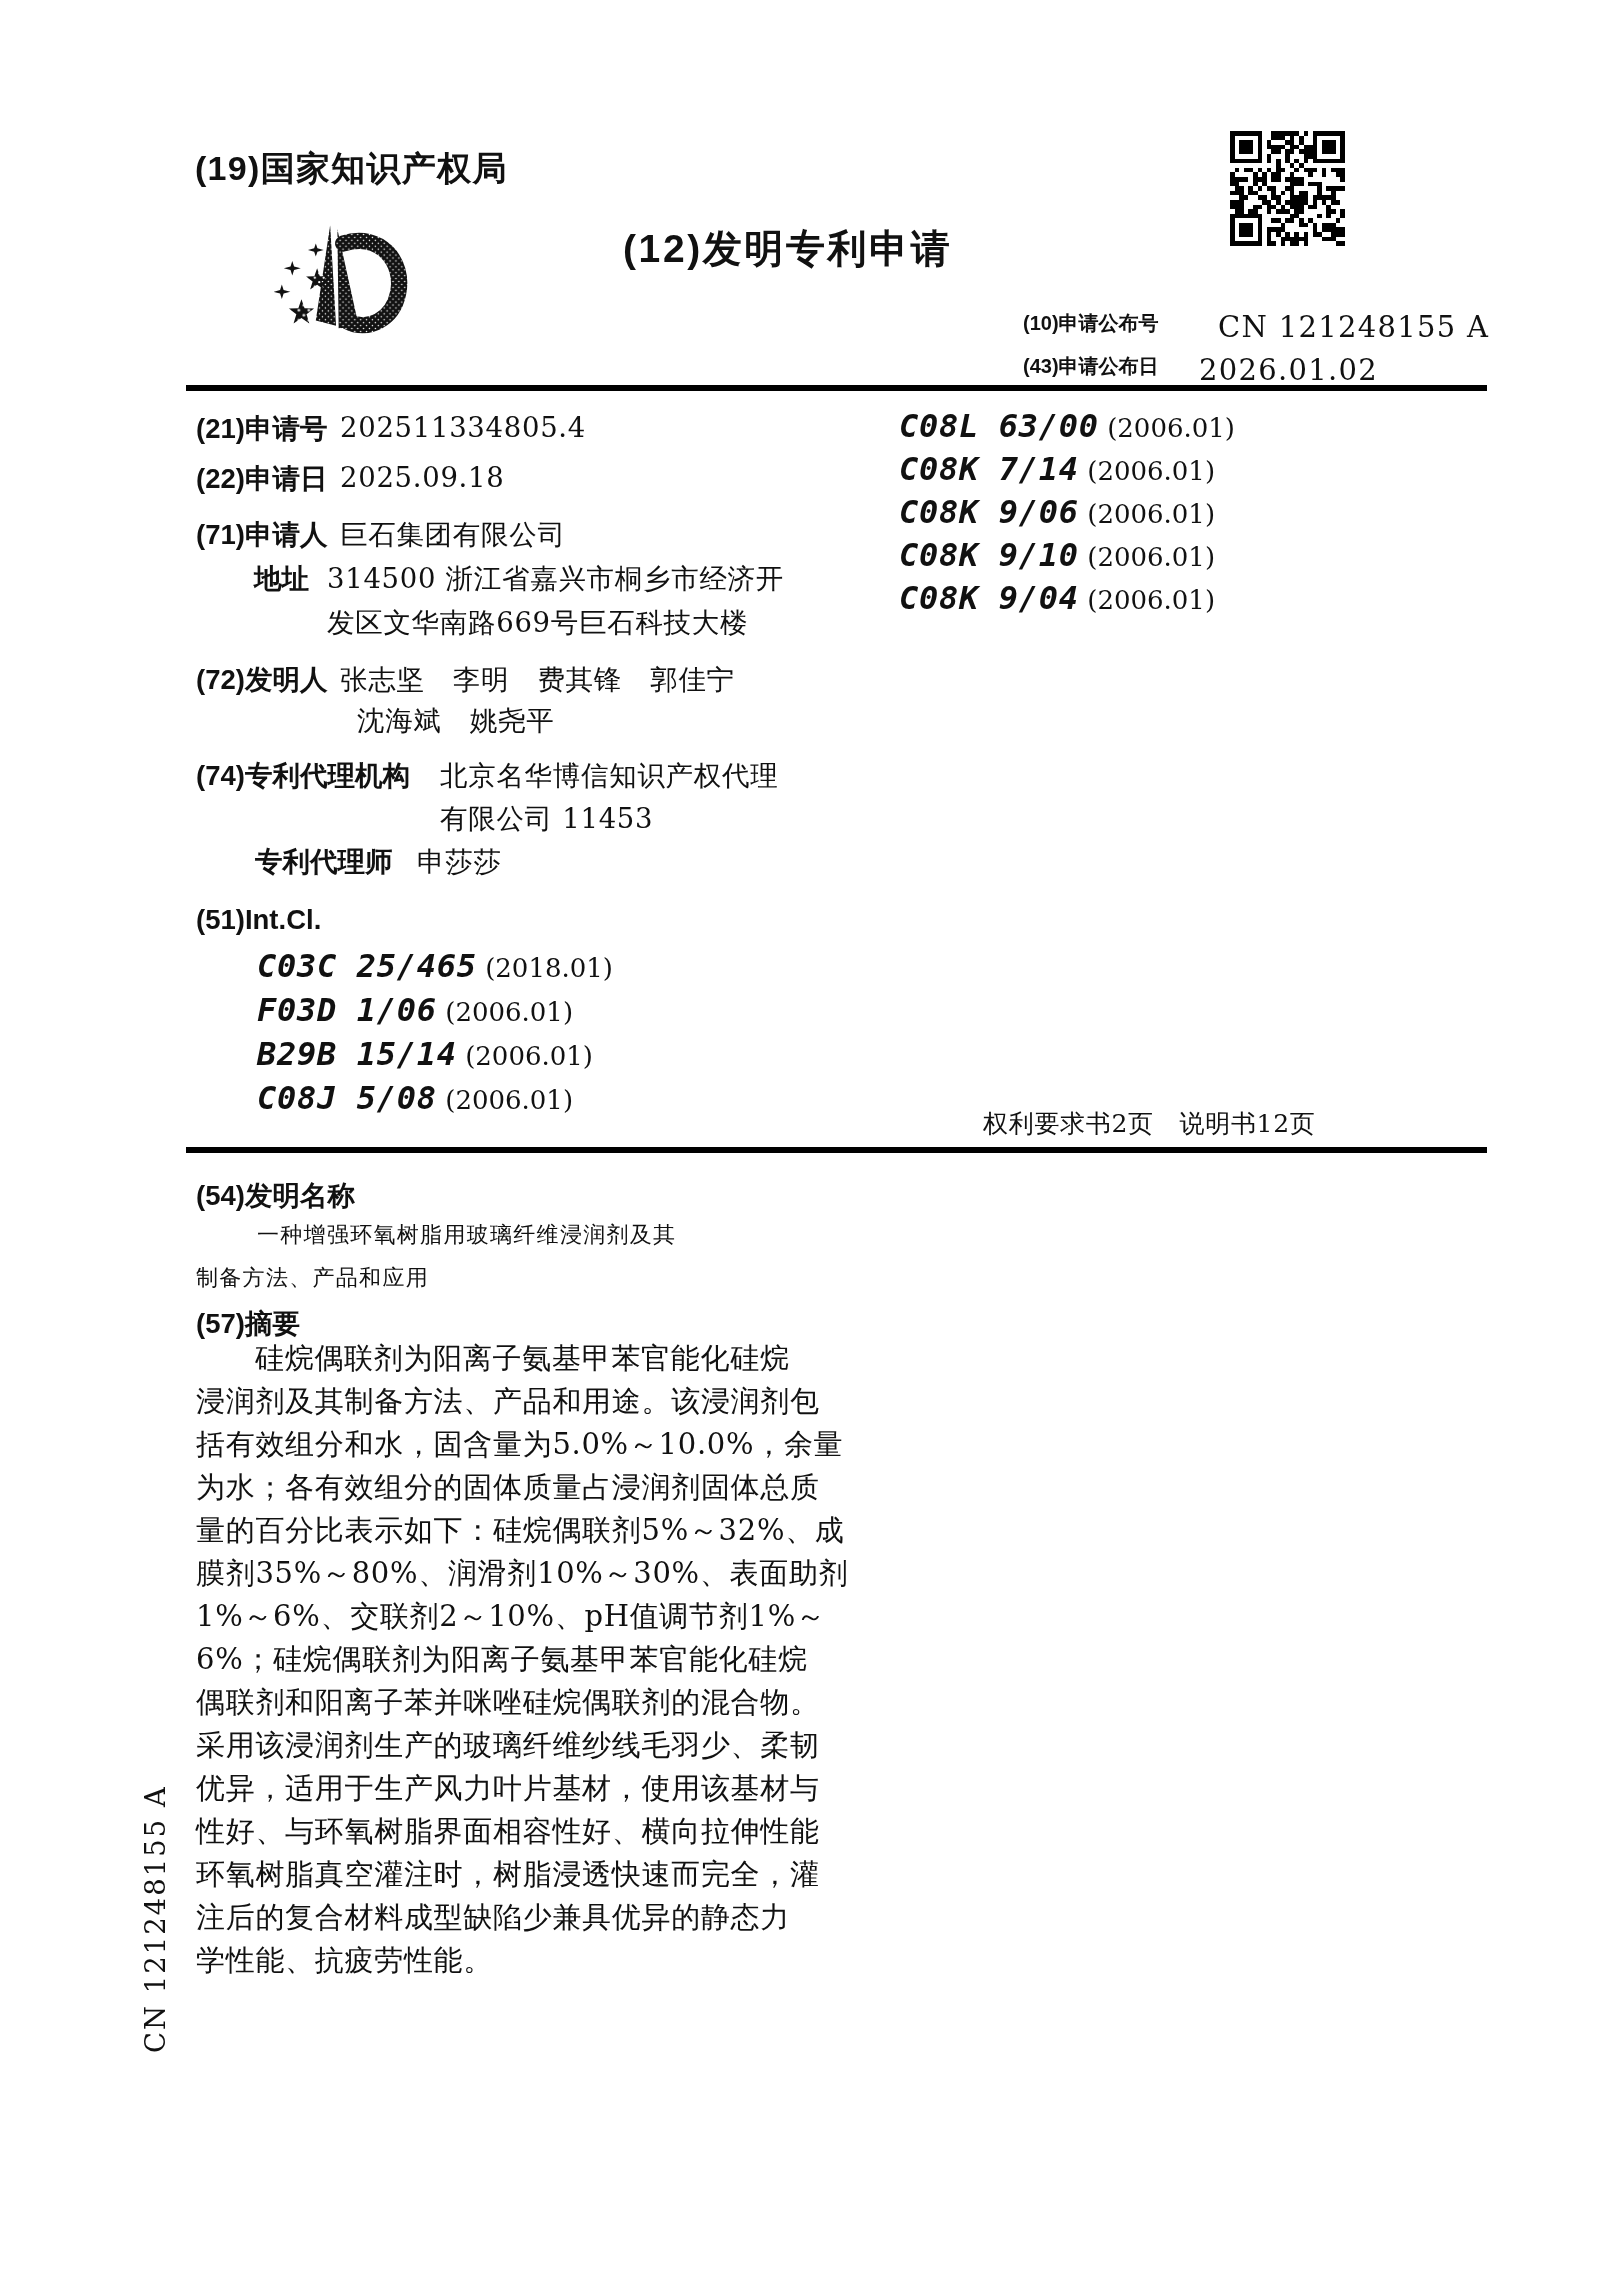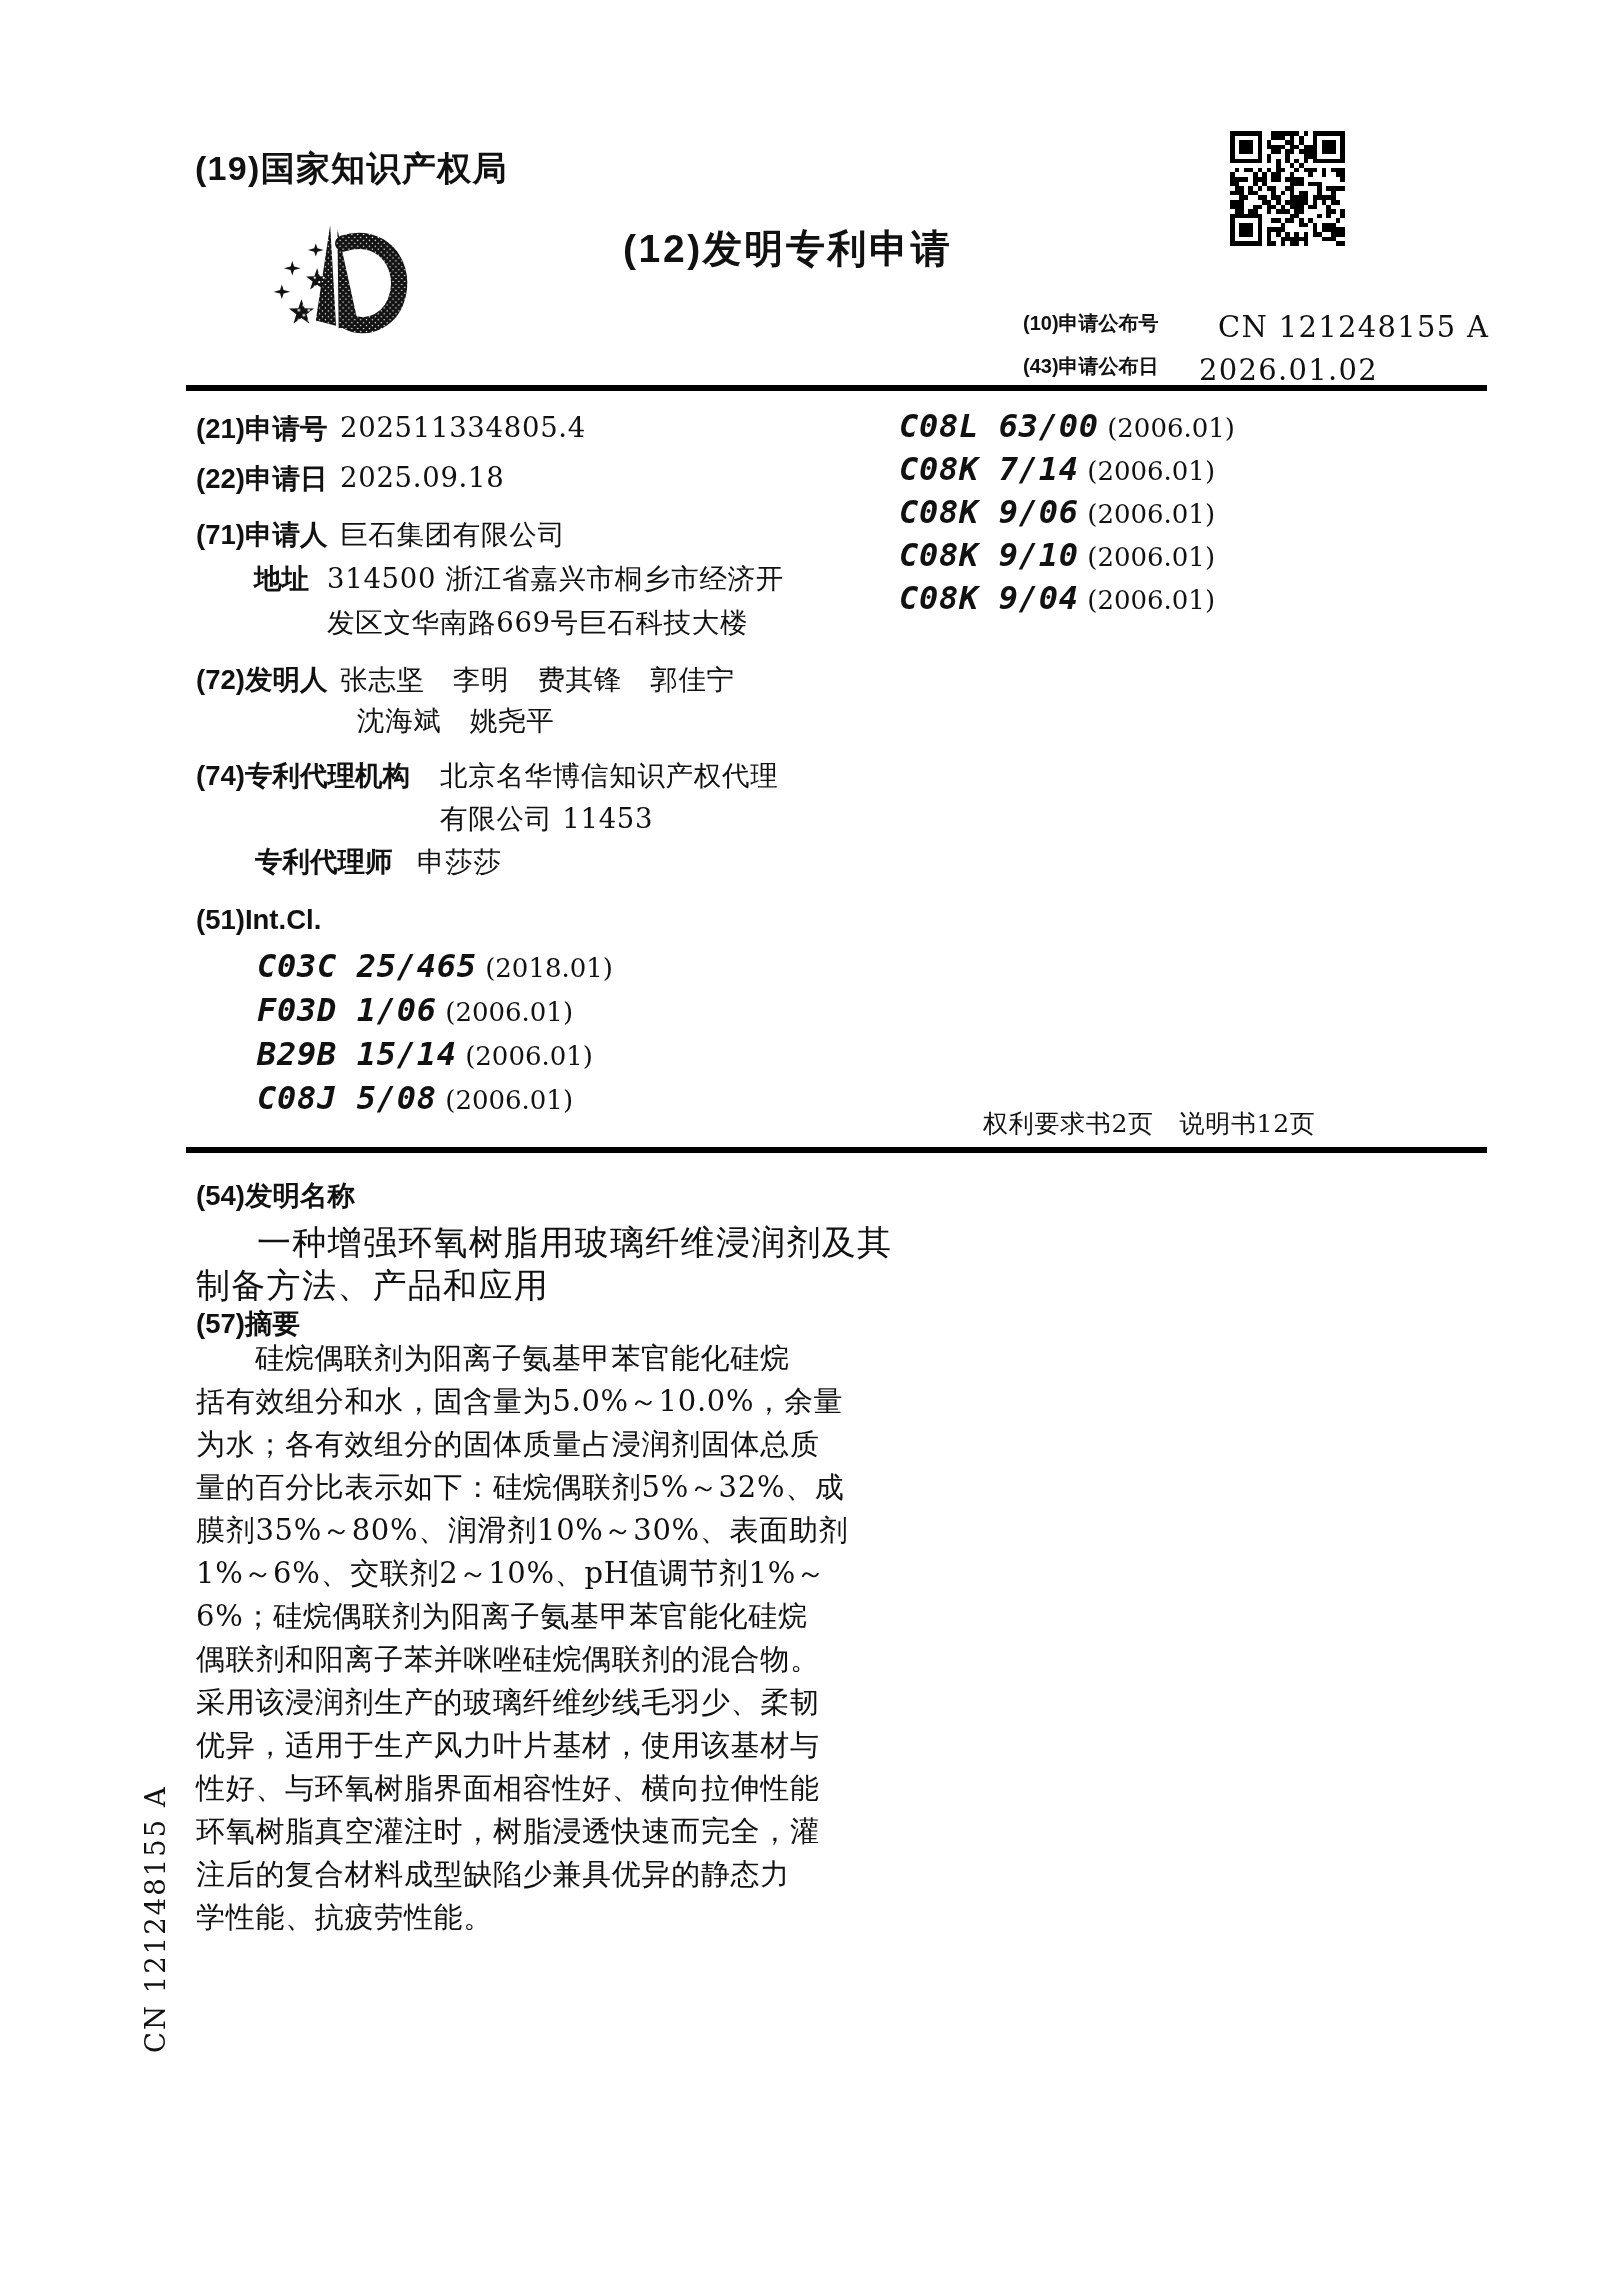--- a/index.html
+++ b/index.html
@@ -20,21 +20,21 @@
   .rule{position:absolute;background:#000;height:5.9px;}
   .ipc-item{height:44px;}
   .ipc-item .code{
     font-family:"DejaVu Sans Mono",monospace;font-style:italic;font-weight:700;
     font-size:32px;letter-spacing:0.7px;
   }
   .ipc-item .ver{font-family:"DejaVu Serif",serif;font-size:26px;margin-left:5.2px;}
   .ipc-right .ipc-item{height:43px;}
   .pages{font-size:25px;letter-spacing:0.7px;}
   .sec-lbl{font-size:27.5px;}
-  .inv-title{font-size:34px;letter-spacing:1.3px;}
+  .inv-title{font-size:22px;letter-spacing:1.3px;}
   .abstract{position:absolute;left:196px;top:1339px;width:628px;}
   .abs-line{height:43px;font-size:29px;letter-spacing:0.7px;white-space:nowrap;}
   .abs-line:first-child{padding-left:59px;}
   .side-code{
     position:absolute;left:139px;top:2053px;
     transform:rotate(-90deg);transform-origin:0 0;
     font-size:27.5px;letter-spacing:2px;white-space:nowrap;
     font-family:"DejaVu Serif",serif;
   }
   #qr{position:absolute;left:1230px;top:131px;width:115px;height:115px;
@@ -791,20 +791,21 @@
 
 <div class="abs lbl sec-lbl" style="left:196px;top:1178px;">(54)发明名称</div>
 <div class="abs val inv-title" style="left:257px;top:1220px;">一种增强环氧树脂用玻璃纤维浸润剂及其</div>
 <div class="abs val inv-title" style="left:196px;top:1263px;">制备方法、产品和应用</div>
 
 <div class="abs lbl sec-lbl" style="left:196px;top:1306px;">(57)摘要</div>
 
 <div class="abstract val">
   <div class="abs-line">硅烷偶联剂为阳离子氨基甲苯官能化硅烷</div>
 
+  <div class="abs-line">浸润剂及其制备方法、产品和用途。该浸润剂包</div>
 
   <div class="abs-line">括有效组分和水，固含量为5.0%～10.0%，余量</div>
 
   <div class="abs-line">为水；各有效组分的固体质量占浸润剂固体总质</div>
 
   <div class="abs-line">量的百分比表示如下：硅烷偶联剂5%～32%、成</div>
 
   <div class="abs-line">膜剂35%～80%、润滑剂10%～30%、表面助剂</div>
 
   <div class="abs-line">1%～6%、交联剂2～10%、pH值调节剂1%～</div>

